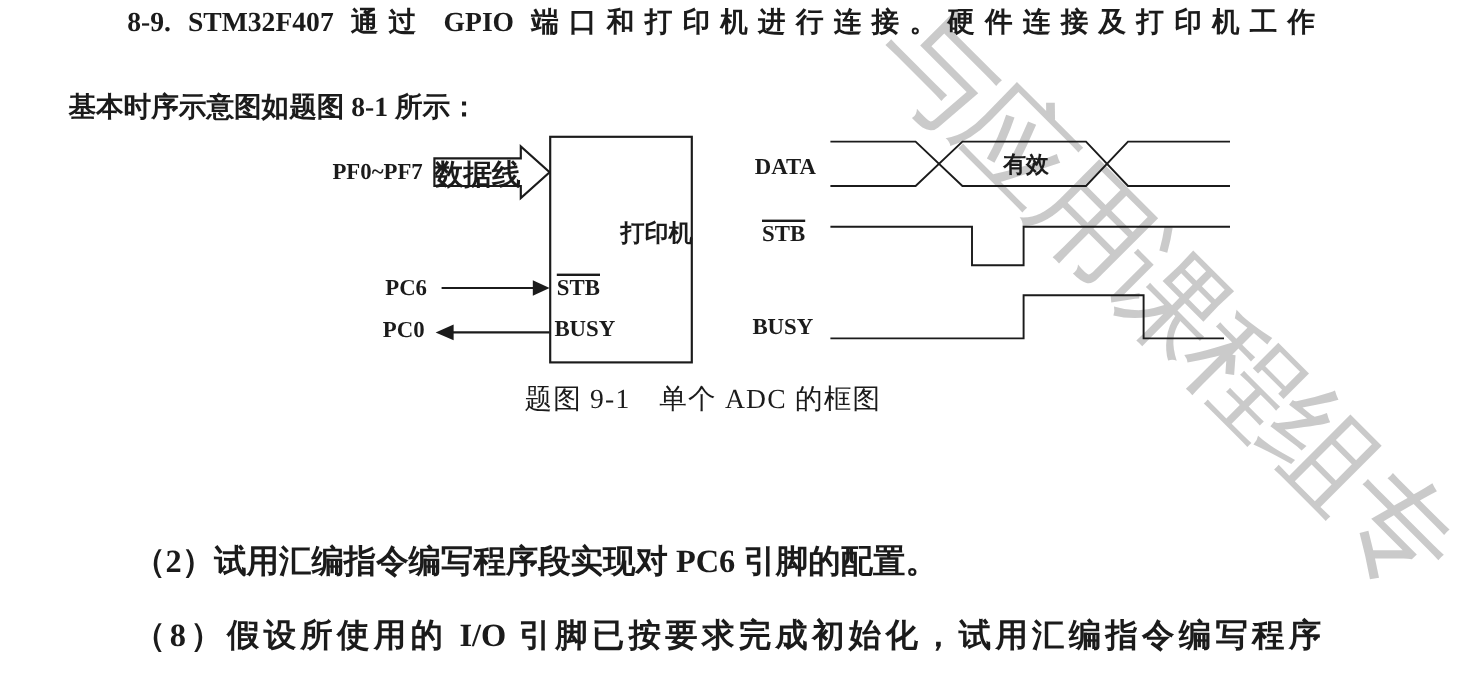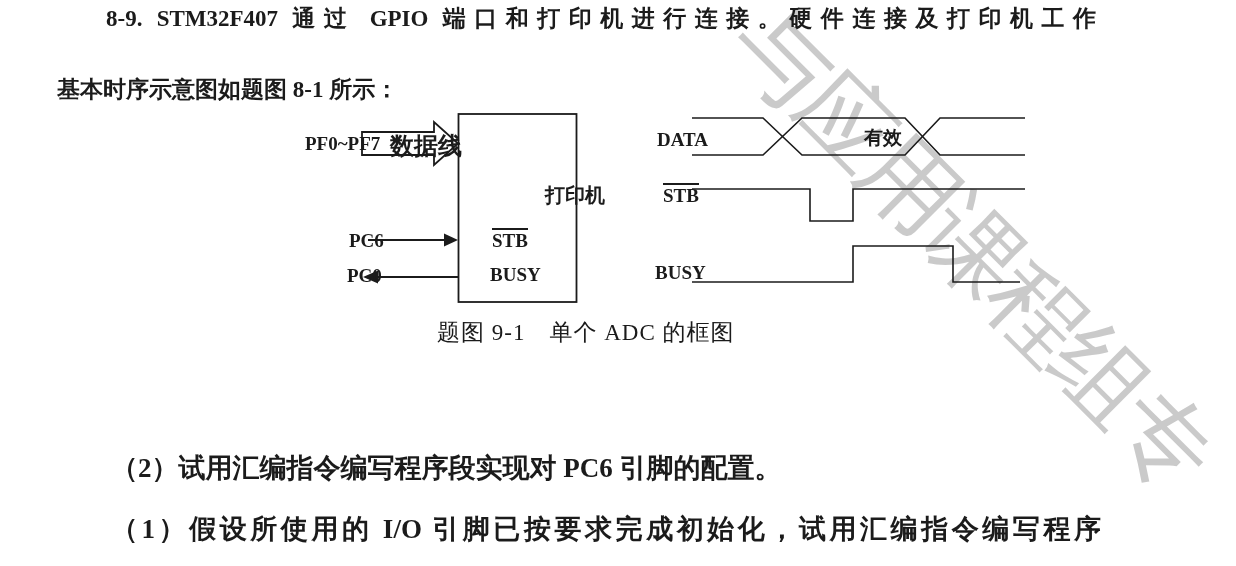--- a/index.html
+++ b/index.html
@@ -33,21 +33,21 @@
   .intro2{left:57px;top:56px;margin-top:19px;}
   .q{font-size:27px;line-height:34px;}
   .q1{left:111px;top:389px;width:952px;}
   .q2{left:111px;top:451px;}
   .q3{left:111px;top:512px;width:990px;}
   .caption{
     position:absolute;left:437px;top:319px;z-index:2;
     font-size:23px;line-height:28px;letter-spacing:1px;white-space:nowrap;
   }
   
-  .lbl{position:absolute;z-index:2;line-height:1.08;white-space:nowrap;font-weight:600;margin-left:28px;}
+  .lbl{position:absolute;z-index:2;line-height:1.08;white-space:nowrap;font-weight:600;}
   .lbl-pf{left:277px;top:134px;font-size:19px;font-weight:700;}
   .lbl-databus{left:362px;top:134px;width:72px;text-align:center;font-size:24px;}
   .lbl-printer{left:458px;top:185px;width:119px;text-align:right;font-size:20px;}
   .lbl-stbpin{left:464px;top:228px;font-size:19px;font-weight:700;}
   .lbl-busypin{left:462px;top:265px;font-size:19px;font-weight:700;}
   .lbl-pc6{left:321px;top:231px;font-size:19px;font-weight:700;}
   .lbl-pc0{left:319px;top:266px;font-size:19px;font-weight:700;}
   .lbl-tdata{left:629px;top:130px;font-size:19px;font-weight:700;}
   .lbl-tstb{left:635px;top:183px;font-size:19px;font-weight:700;}
   .lbl-tbusy{left:627px;top:263px;font-size:19px;font-weight:700;}
@@ -95,15 +95,15 @@
   <div class="lbl lbl-pc0">PC0</div>
 
   <div class="lbl lbl-tdata">DATA</div>
   <div class="lbl lbl-tstb"><span class="ol">STB</span></div>
   <div class="lbl lbl-tbusy">BUSY</div>
   <div class="lbl lbl-valid">有效</div>
 
   <div class="caption">题图 9-1　单个 ADC 的框图</div>
 
   <p class="t q q2">（2）试用汇编指令编写程序段实现对 PC6 引脚的配置。</p>
-  <p class="t q q3 just">（1）假设所使用的 I/O 引脚已按要求完成初始化，试用汇编指令编写程序</p>
+  <p class="t q q3 just">（8）假设所使用的 I/O 引脚已按要求完成初始化，试用汇编指令编写程序</p>
 
 </div>
 
 </body></html>

